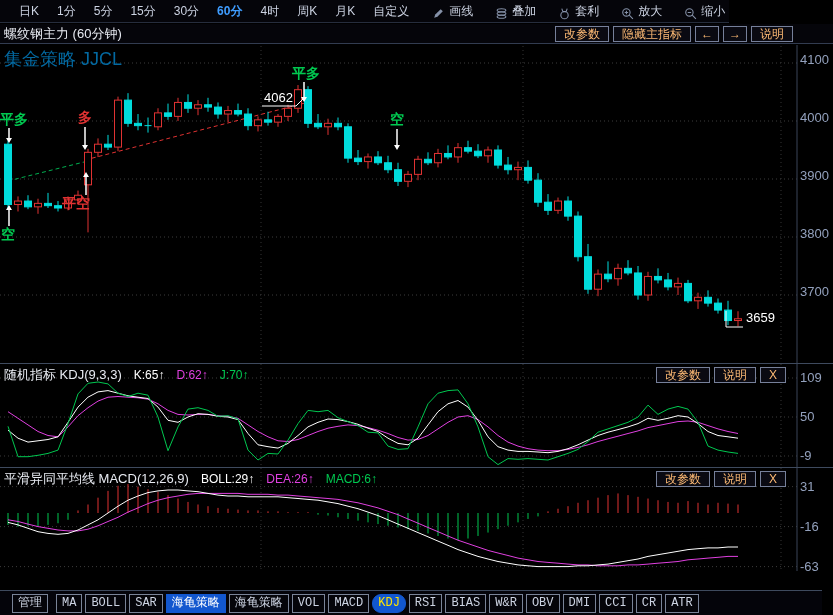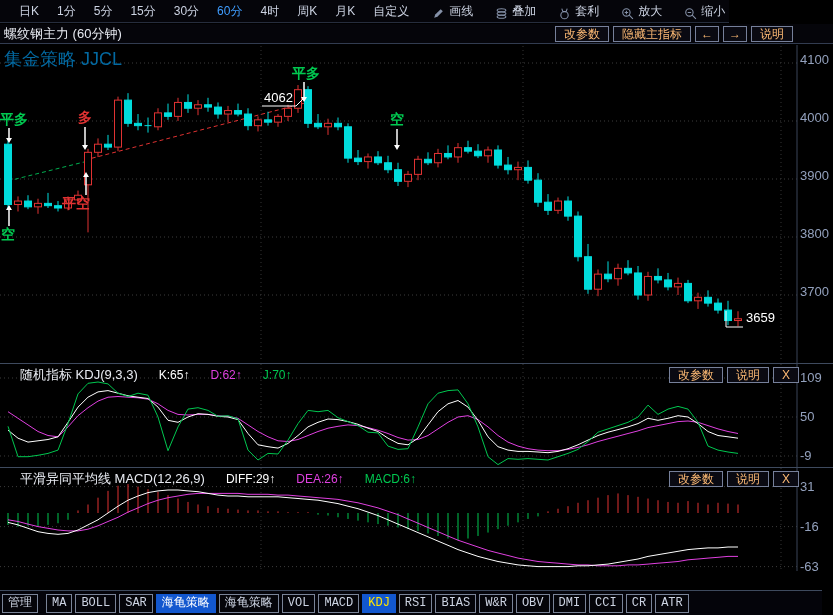--- a/index.html
+++ b/index.html
@@ -2,58 +2,58 @@
 <html><head>
 <meta charset="utf-8">
 <style>
   html,body{margin:0;padding:0;background:#000;width:833px;height:615px;overflow:hidden;
     font-family:"Liberation Sans","DejaVu Sans",sans-serif;-webkit-font-smoothing:none;}
   #app{position:relative;width:833px;height:615px;background:#000;}
   
   #top-toolbar{position:absolute;left:0;top:0;width:729px;height:23px;background:#05050a;
     border-bottom:1px solid #262d3d;display:flex;align-items:center;padding-left:10px;box-sizing:border-box;}
   .tb-item{color:#ccd3e2;font-size:12px;padding:2px 9px;cursor:default;white-space:nowrap;}
-  .tb-item.active{color:#3f9dff;}
+  .tb-item.active{color:#3f9dff;font-weight:bold;}
   .tb-tool{display:flex;align-items:flex-end;gap:4px;color:#ccd3e2;font-size:12px;padding:2px 8px;margin-left:6px;white-space:nowrap;}
   .tb-tool svg{display:block;}
   
   #subheader{position:absolute;left:0;top:24px;width:833px;height:20px;background:#05050a;
     border-bottom:1px solid #323c50;display:flex;align-items:center;box-sizing:border-box;text-align:right;}
   #instrument-title{color:#e8ebf2;font-size:13px;padding-left:4px;}
   #subheader-buttons{margin-left:auto;margin-right:40px;display:flex;gap:4px;align-items:center;}
   .sub-btn{border:1px solid #76809a;background:#0a0a12;color:#fdba74;font-size:12px;line-height:14px;
     padding:0 8px;white-space:nowrap;cursor:default;}
   .sub-btn.arrow{padding:0 5px;font-weight:bold;}
   
   .panel{position:absolute;left:0;width:833px;background:#000;box-sizing:border-box;}
   #main-panel{top:45px;height:318px;}
   #kdj-panel{top:363px;height:104px;border-top:1px solid #3e4a5e;}
   #macd-panel{top:467px;height:104px;border-top:1px solid #3e4a5e;}
   .panel svg{display:block;}
   #strategy-label{position:absolute;left:4px;top:2px;color:#0369a1;font-size:18px;}
-  .panel-header{position:absolute;left:4px;top:2px;right:27px;display:flex;align-items:center;gap:21px;
-    font-size:12px;white-space:nowrap;pointer-events:none;margin-left:16px;}
+  .panel-header{position:absolute;left:4px;top:2px;right:40px;display:flex;align-items:center;gap:12px;
+    font-size:12px;white-space:nowrap;pointer-events:none;}
   .panel-title{color:#e8ebf2;font-size:13px;}
   .val-k,.val-diff{color:#ffffff;}
   .val-d,.val-dea{color:#e040e0;}
   .val-j,.val-macd{color:#00c850;}
   .panel-buttons{margin-left:auto;display:flex;gap:4px;margin-right:7px;pointer-events:auto;}
   
   #xaxis-row{position:absolute;left:0;top:571px;width:693px;height:19px;border-top:1px solid #3e4a5e;
     background:#000;box-sizing:border-box;margin-top:24px;}
   .x-label{position:absolute;top:2px;color:#93a1bd;font-size:13px;}
   
   #bottom-toolbar{position:absolute;left:0;top:590px;width:822px;height:25px;background:#04040a;
-    border-top:1px solid #3e4a5e;display:flex;align-items:center;padding-left:2px;gap:3px;box-sizing:border-box;
+    border-top:1px solid #3e4a5e;display:flex;align-items:center;padding-left:12px;gap:3px;box-sizing:border-box;
     font-family:"Liberation Mono","DejaVu Sans Mono",monospace;}
   .bb-btn{border:1px solid #7a8498;background:#05050a;color:#ccd3e2;font-size:12px;line-height:15px;
     padding:1px 5px;white-space:nowrap;cursor:default;}
   .bb-btn.gap{margin-right:5px;}
   .bb-btn.active-strategy{background:#1257cf;border-color:#1257cf;color:#ffffff;}
-  .bb-btn.active-indicator{background:#1257cf;border-color:#1257cf;color:#ffe400;}
+  .bb-btn.active-indicator{background:#1257cf;border-color:#1257cf;color:#ffe400;border-radius:9px;}
   svg text{font-family:"Liberation Sans","DejaVu Sans",sans-serif;}
 </style>
 </head>
 <body>
 
 <div id="app">
 
   <div id="top-toolbar">
     <span class="tb-item">日K</span>
     <span class="tb-item">1分</span>
@@ -595,21 +595,21 @@
         <line x1="698" y1="513" x2="698" y2="502.788" stroke="#e03232" stroke-width="1"></line>
         <line x1="708" y1="513" x2="708" y2="504.49" stroke="#e03232" stroke-width="1"></line>
         <line x1="718" y1="513" x2="718" y2="502.788" stroke="#e03232" stroke-width="1"></line>
         <line x1="728" y1="513" x2="728" y2="503.639" stroke="#e03232" stroke-width="1"></line>
         <line x1="738" y1="513" x2="738" y2="504.49" stroke="#e03232" stroke-width="1"></line>
         <polyline points="8,519.8 18,521.5 28,524.1 38,526.6 48,528.3 58,530.0 68,530.9 78,530.9 88,529.2 98,525.8 108,521.5 118,517.3 128,512.1 138,507.9 148,503.6 158,500.2 168,497.7 178,496.0 188,494.3 198,493.4 208,493.4 218,493.4 228,493.4 238,493.4 248,494.3 258,494.3 268,494.3 278,495.1 288,495.1 298,496.0 308,496.8 318,497.7 328,498.5 338,499.4 348,501.1 358,502.8 368,505.3 378,507.9 388,511.3 398,514.7 408,519.0 418,523.2 428,527.5 438,531.7 448,536.0 458,540.2 468,543.6 478,547.0 488,550.4 498,553.0 508,555.5 518,558.1 528,559.8 538,561.5 548,562.4 558,563.2 568,564.1 578,564.9 588,564.9 598,565.8 608,565.8 618,565.8 628,564.9 638,564.9 648,564.1 658,563.2 668,562.4 678,561.5 688,559.8 698,559.0 708,558.1 718,557.3 728,556.4 738,556.4" fill="none" stroke="#e040e0" stroke-width="1"></polyline>
         <polyline points="8,522.4 18,524.9 28,528.3 38,531.7 48,533.4 58,534.3 68,533.4 78,530.0 88,524.9 98,519.8 108,513.0 118,506.2 128,500.2 138,496.0 148,492.6 158,490.9 168,490.0 178,490.0 188,490.9 198,491.7 208,493.4 218,495.1 228,496.0 238,496.0 248,496.8 258,496.8 268,496.8 278,496.8 288,497.7 298,498.5 308,499.4 318,500.2 328,501.9 338,503.6 348,506.2 358,508.7 368,512.1 378,515.6 388,519.8 398,524.1 408,528.3 418,532.6 428,536.8 438,541.1 448,545.3 458,549.6 468,553.0 478,556.4 488,559.0 498,561.5 508,563.2 518,564.9 528,565.8 538,566.6 548,566.6 558,566.6 568,566.6 578,565.8 588,565.8 598,564.9 608,564.1 618,562.4 628,560.7 638,559.0 648,556.4 658,554.7 668,553.0 678,551.3 688,549.6 698,548.7 708,547.9 718,547.9 728,547.0 738,547.0" fill="none" stroke="#ffffff" stroke-width="1"></polyline>
       </svg>
     <div class="panel-header">
       <span class="panel-title">平滑异同平均线 MACD(12,26,9)</span>
-      <span class="val-diff">DIFF:29↑</span>
+      <span class="val-diff">BOLL:29↑</span>
       <span class="val-dea">DEA:26↑</span>
       <span class="val-macd">MACD:6↑</span>
       <span class="panel-buttons">
         <span class="sub-btn">改参数</span>
         <span class="sub-btn">说明</span>
         <span class="sub-btn">X</span>
       </span>
     </div>
   </div>
 

